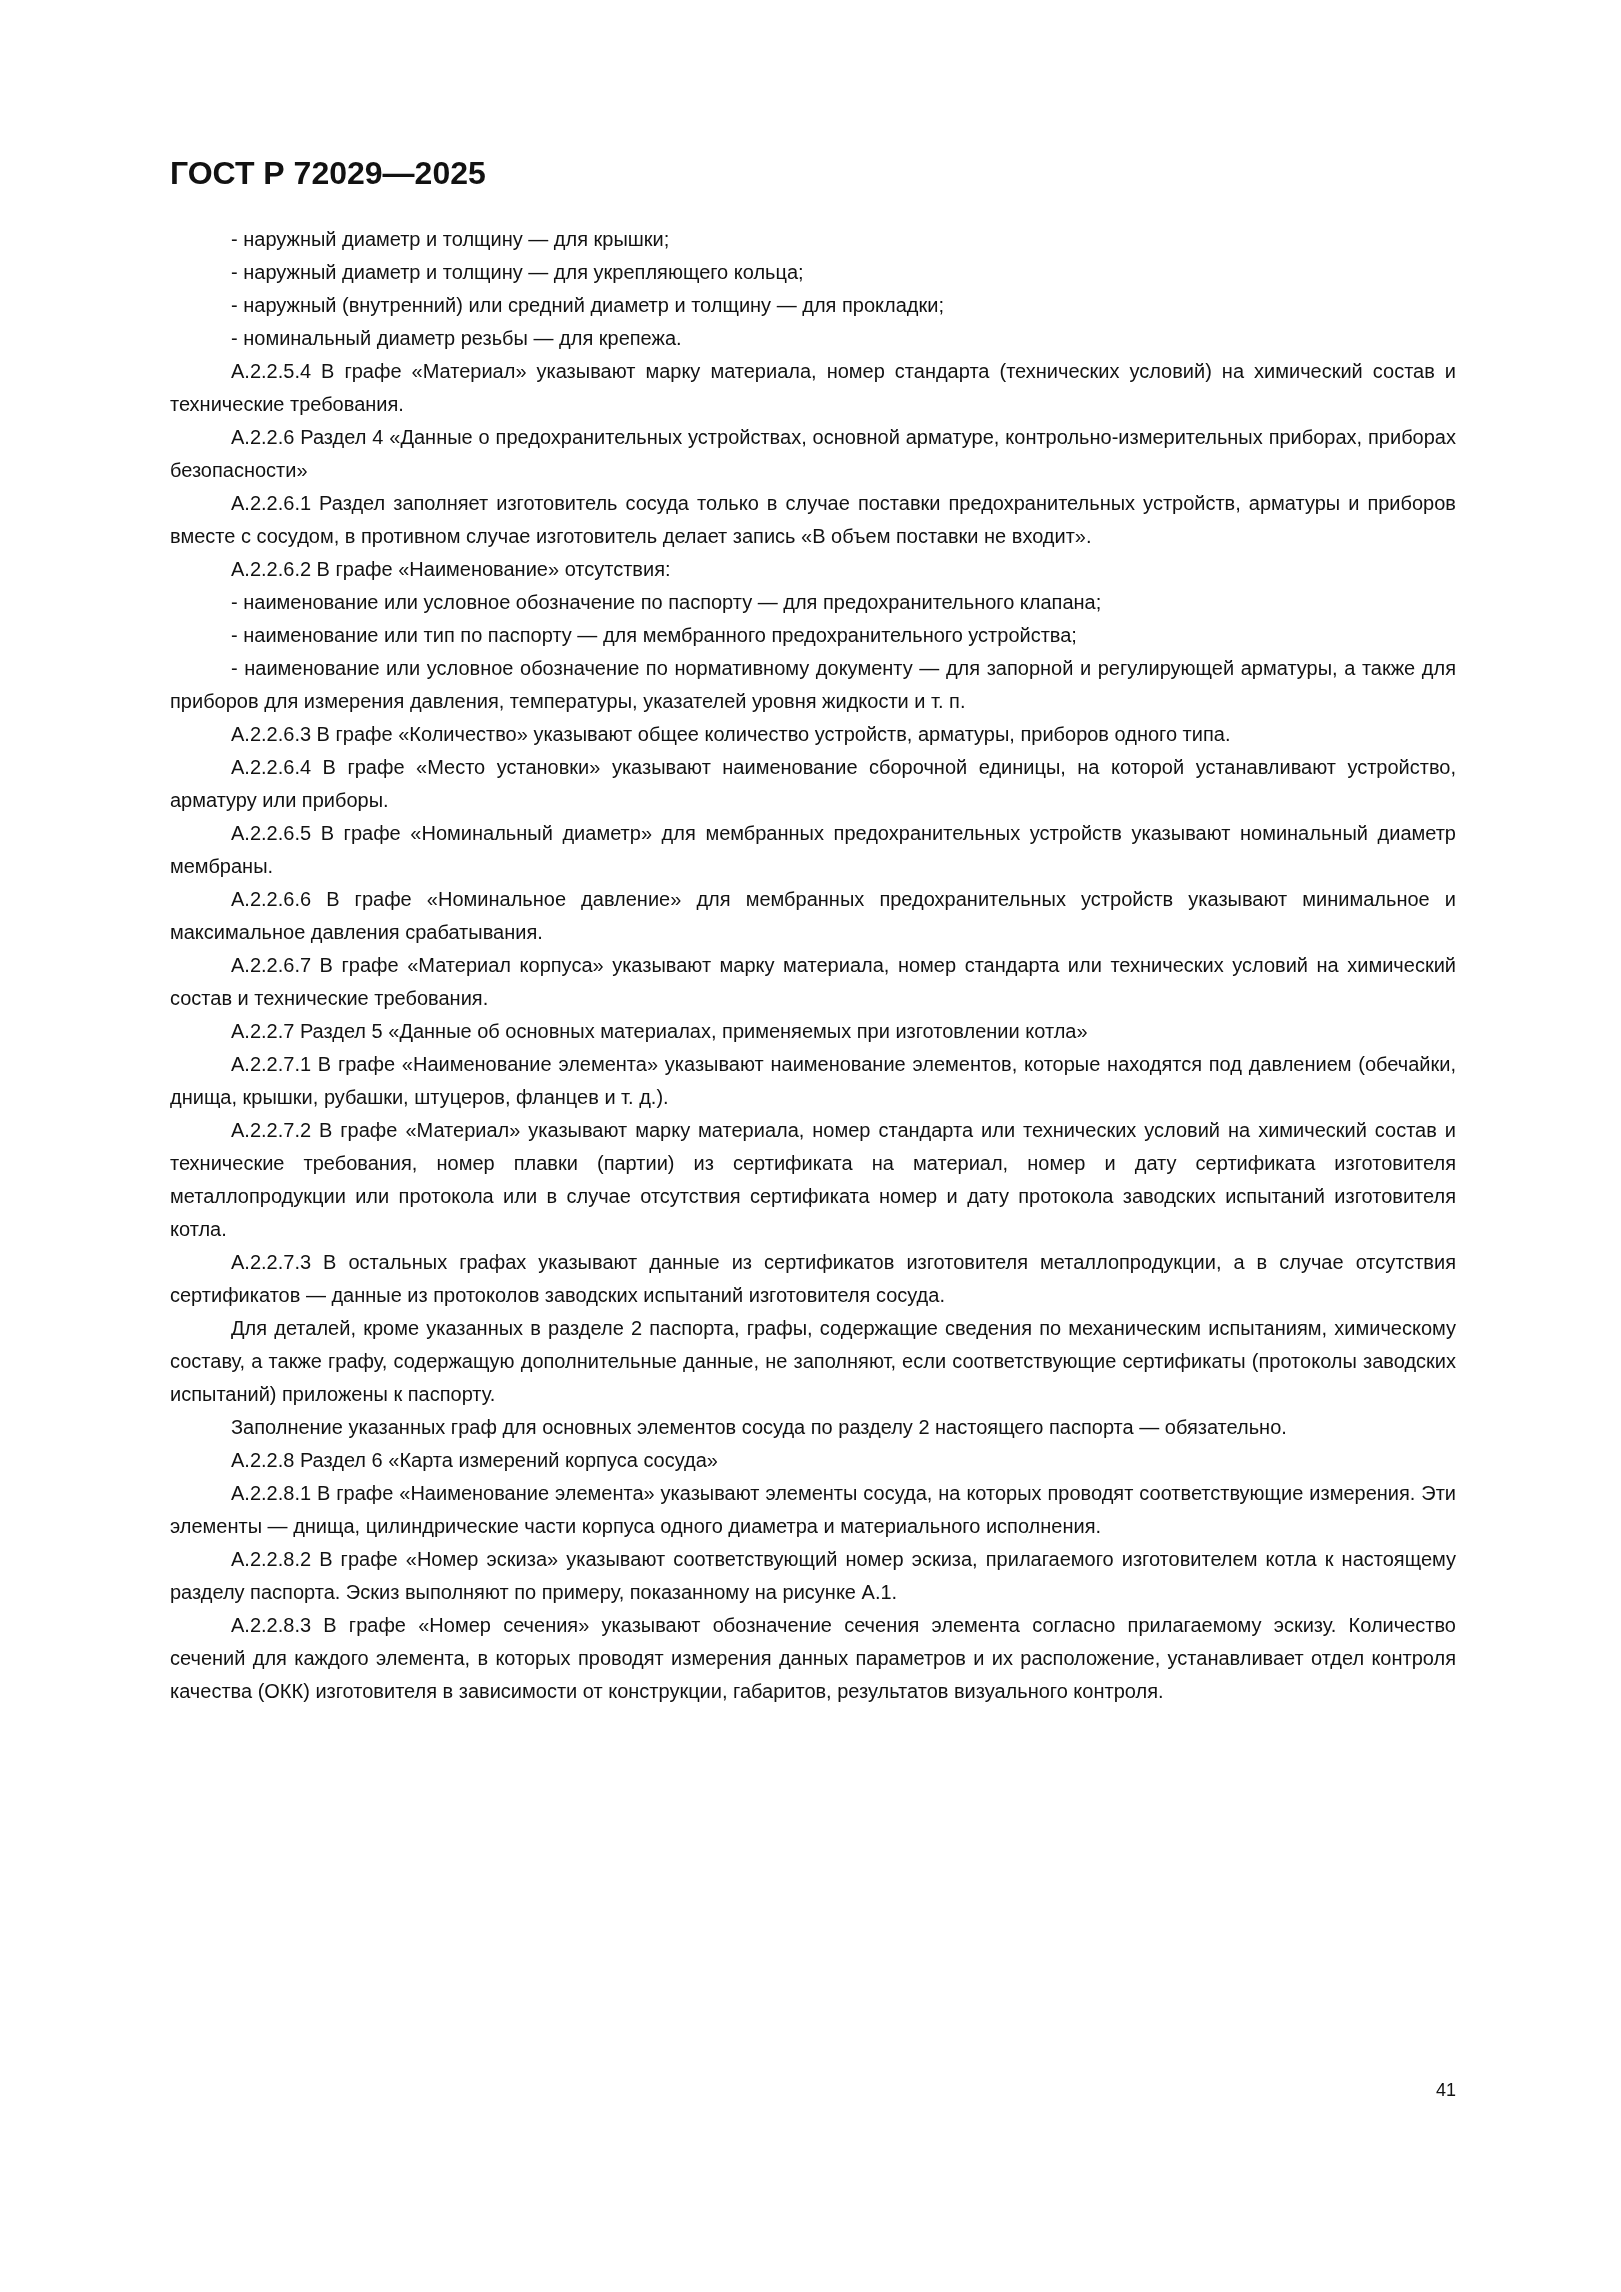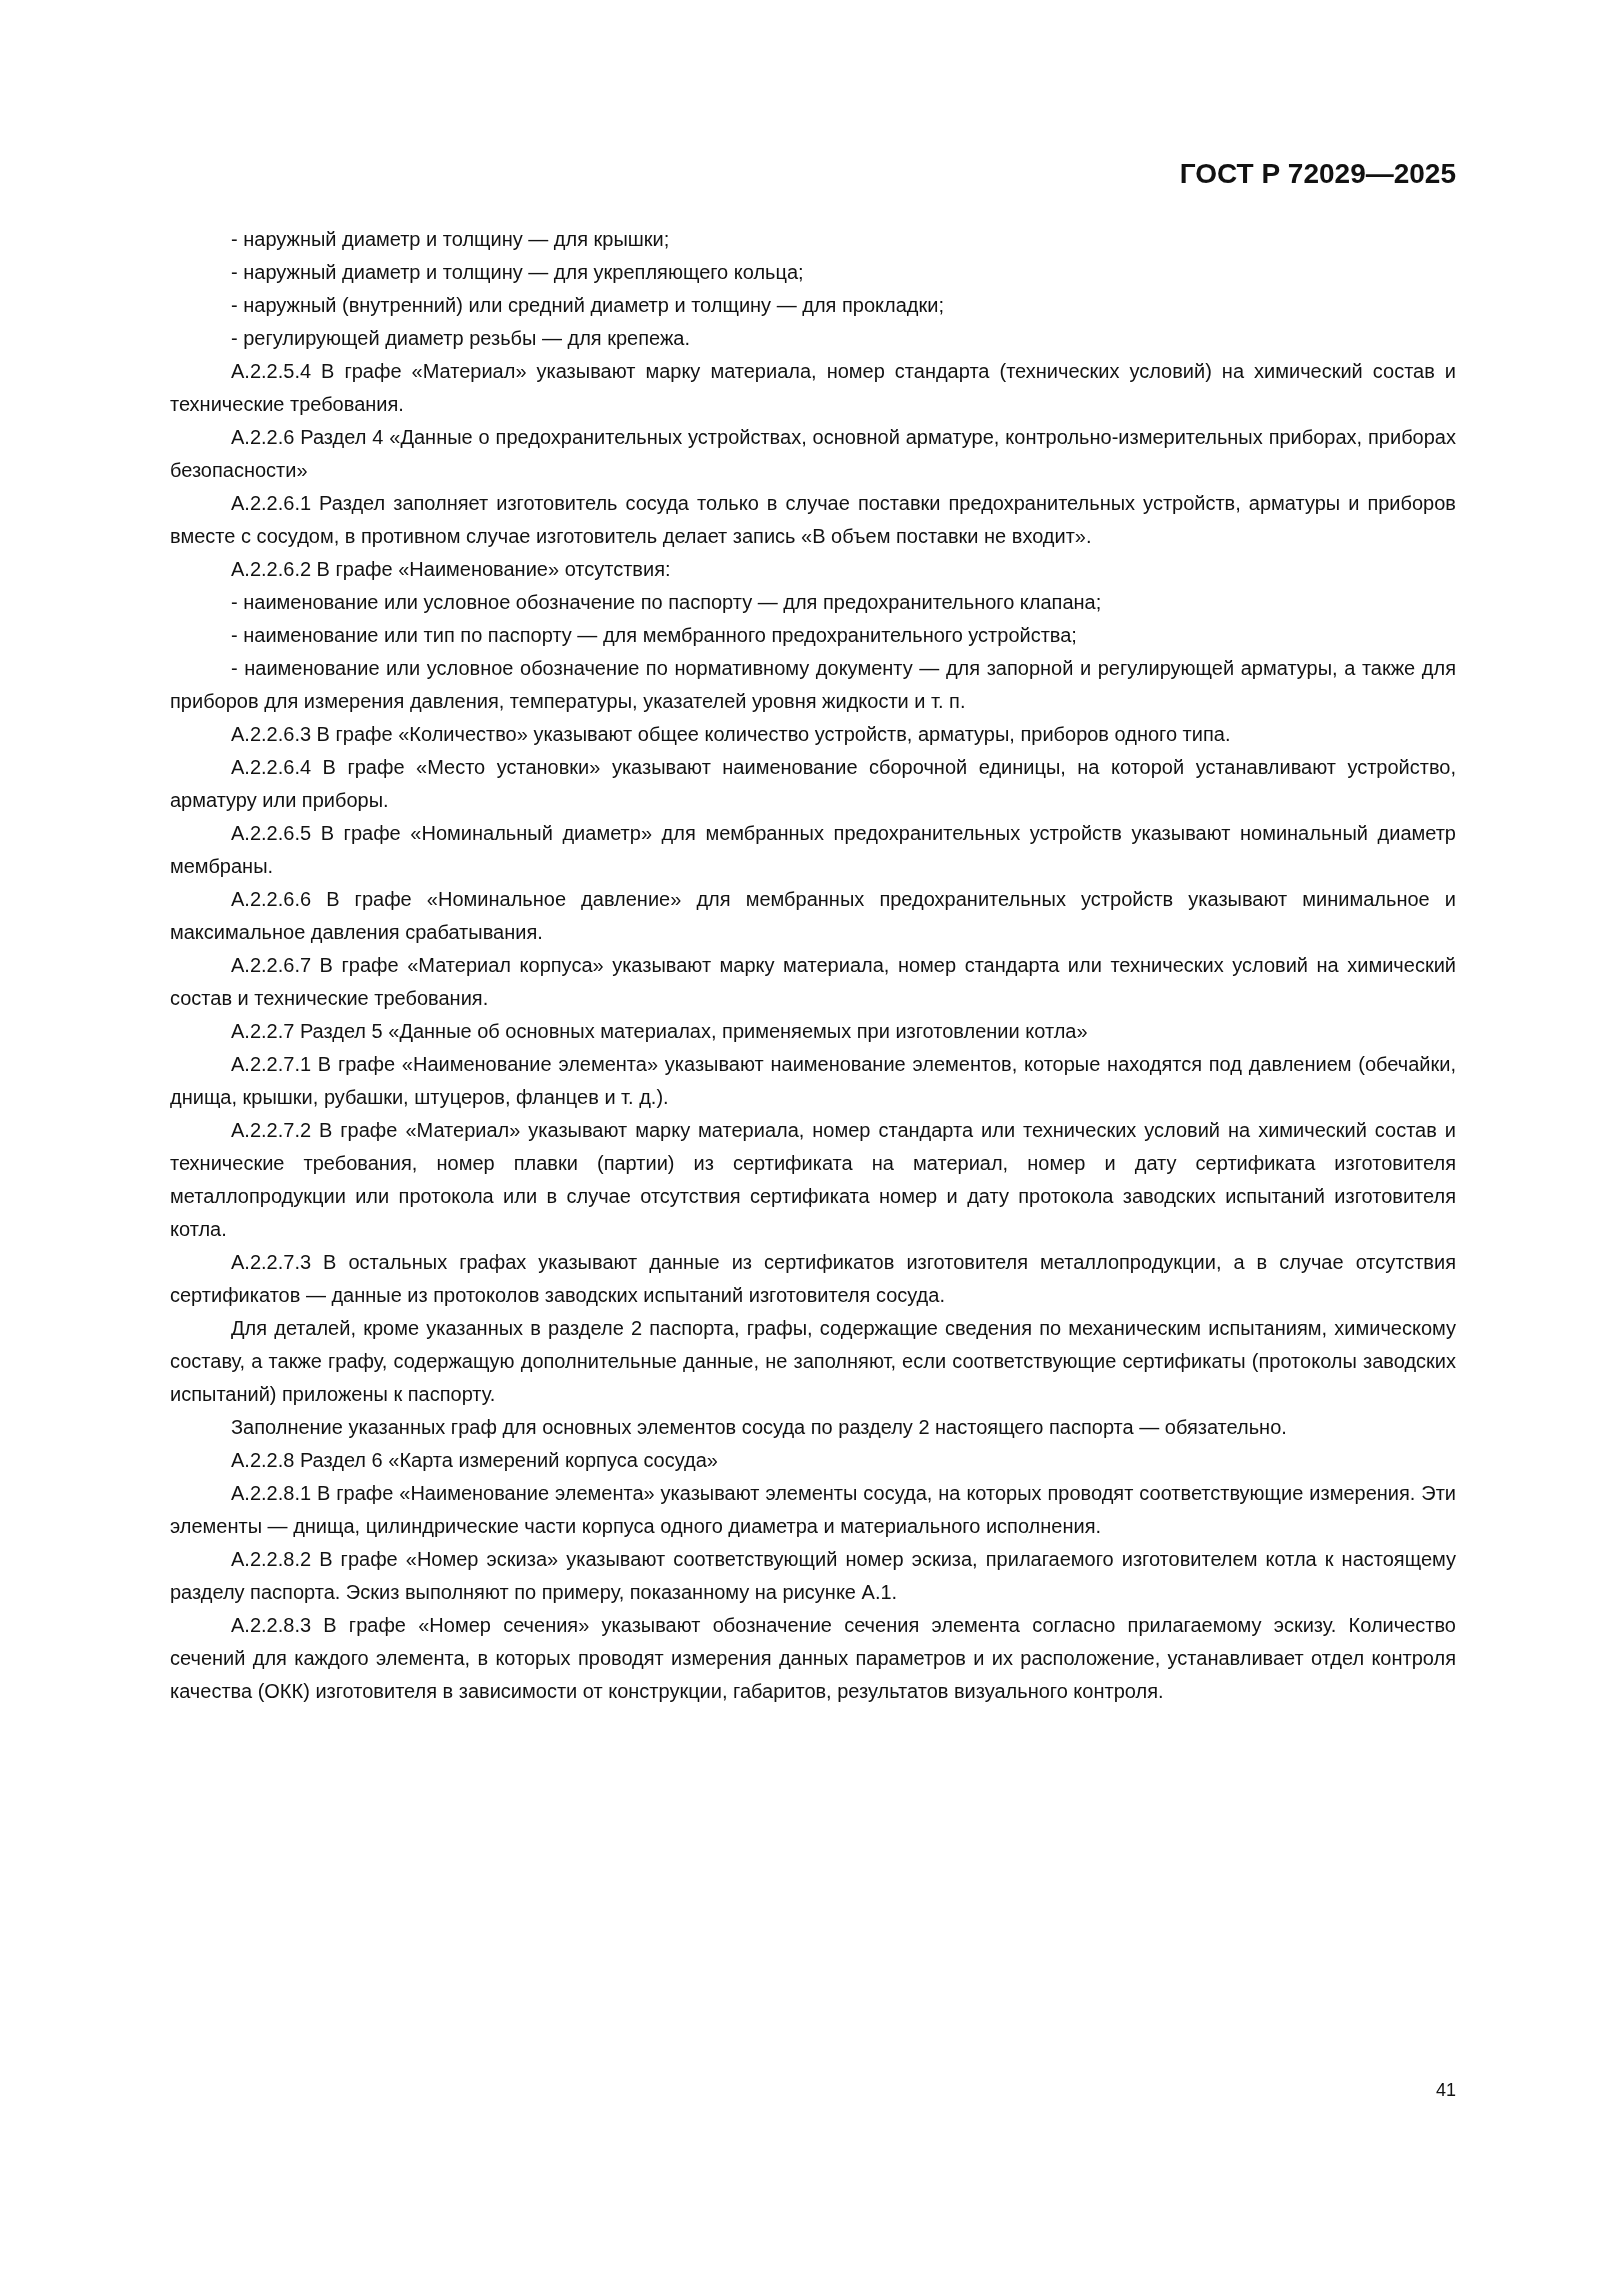--- a/index.html
+++ b/index.html
@@ -19,23 +19,22 @@
     inset: 0;
     background: #ffffff;
   }
   .content {
     position: absolute;
     left: 170px;
     top: 159px;
     width: 1286px;
   }
   .doc-header {
-    text-align: right;
     font-weight: bold;
-    font-size: 28px;
+    font-size: 32px;
     line-height: 29px;
     margin: 0 0 35px 0;
   }
   .para {
     margin: 0;
     font-size: 20px;
     line-height: 33px;
     text-align: justify;
     text-indent: 61px;
   }
@@ -52,21 +51,21 @@
 </head>
 <body>
 
 <div class="page">
   <div class="content">
     <div class="doc-header">ГОСТ Р 72029—2025</div>
 
     <p class="para">- наружный диаметр и толщину — для крышки;</p>
     <p class="para">- наружный диаметр и толщину — для укрепляющего кольца;</p>
     <p class="para">- наружный (внутренний) или средний диаметр и толщину — для прокладки;</p>
-    <p class="para">- регулирующей диаметр резьбы — для крепежа.</p>
+    <p class="para">- номинальный диаметр резьбы — для крепежа.</p>
     <p class="para">А.2.2.5.4 В графе «Материал» указывают марку материала, номер стандарта (технических условий) на химический состав и технические требования.</p>
     <p class="para">А.2.2.6 Раздел 4 «Данные о предохранительных устройствах, основной арматуре, контрольно-измерительных приборах, приборах безопасности»</p>
     <p class="para">А.2.2.6.1 Раздел заполняет изготовитель сосуда только в случае поставки предохранительных устройств, арматуры и приборов вместе с сосудом, в противном случае изготовитель делает запись «В объем поставки не входит».</p>
     <p class="para">А.2.2.6.2 В графе «Наименование» отсутствия:</p>
     <p class="para">- наименование или условное обозначение по паспорту — для предохранительного клапана;</p>
     <p class="para">- наименование или тип по паспорту — для мембранного предохранительного устройства;</p>
     <p class="para">- наименование или условное обозначение по нормативному документу — для запорной и регулирующей арматуры, а также для приборов для измерения давления, температуры, указателей уровня жидкости и т. п.</p>
     <p class="para">А.2.2.6.3 В графе «Количество» указывают общее количество устройств, арматуры, приборов одного типа.</p>
     <p class="para">А.2.2.6.4 В графе «Место установки» указывают наименование сборочной единицы, на которой устанавливают устройство, арматуру или приборы.</p>
     <p class="para">А.2.2.6.5 В графе «Номинальный диаметр» для мембранных предохранительных устройств указывают номинальный диаметр мембраны.</p>

